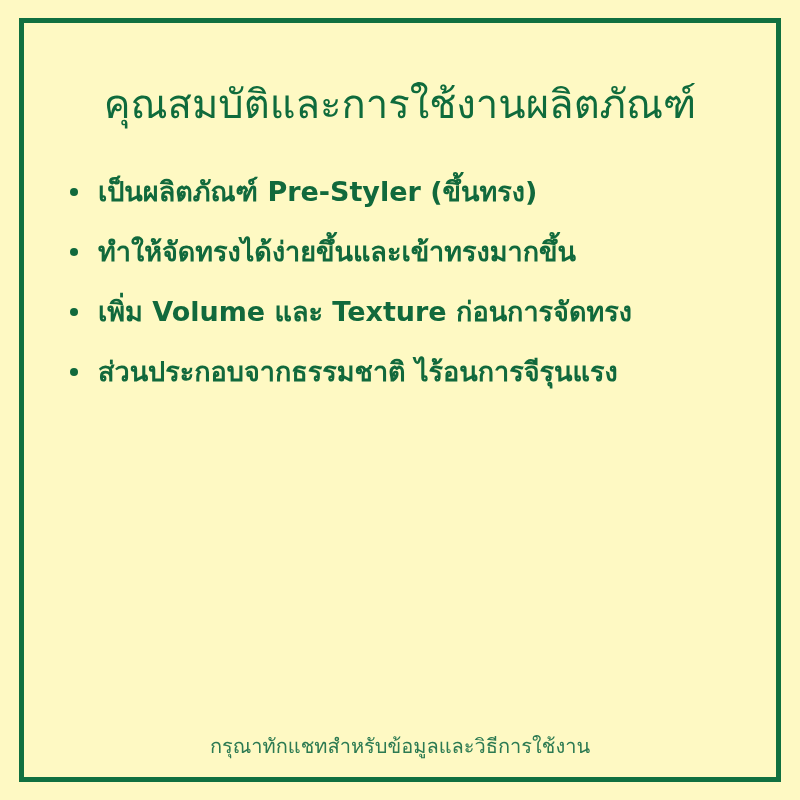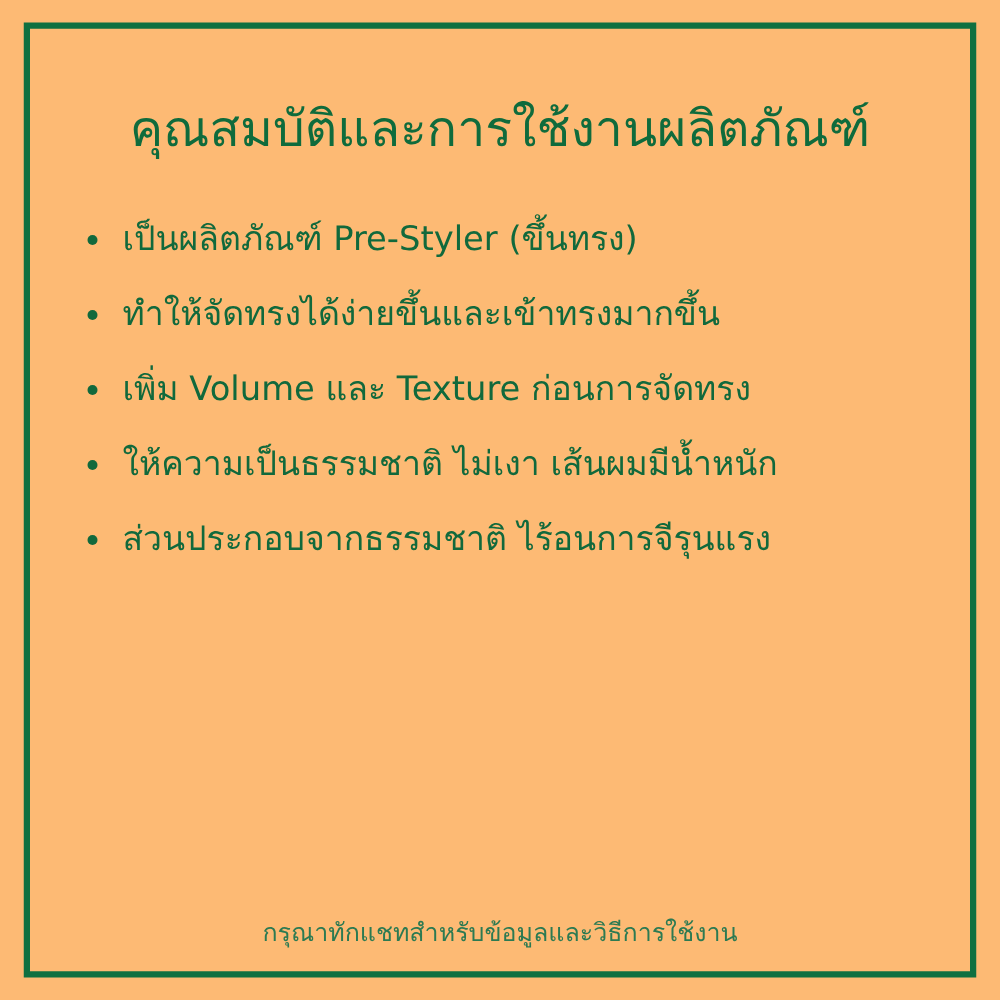--- a/index.html
+++ b/index.html
@@ -12,21 +12,21 @@
     background: #f6eee1;
     font-family: "DejaVu Sans", sans-serif;
     overflow: hidden;
   }
   .card {
     position: absolute;
     left: 0;
     top: 0;
     width: 800px;
     height: 800px;
-    background: #fdba74;
+    background: #fef9c3;
     box-sizing: border-box;
   }
   .frame {
     position: absolute;
     left: 19px;
     top: 18px;
     width: 762px;
     height: 764px;
     border: 5px solid #107040;
     box-sizing: border-box;
@@ -54,20 +54,21 @@
     white-space: nowrap;
   }
   .bullet-list {
     position: absolute;
     left: 66px;
     top: 162px;
     width: 680px;
     margin: 0;
     padding: 0;
     list-style: none;
+    font-weight: bold;
   }
   .bullet-item {
     position: relative;
     padding-left: 32px;
     color: #11693c;
     font-size: 27px;
     line-height: 60px;
     height: 60px;
     white-space: nowrap;
   }
@@ -116,24 +117,20 @@
       <li class="bullet-item">
         <span class="bullet-dot"></span>
         <span class="bullet-text">ทำให้จัดทรงได้ง่ายขึ้นและเข้าทรงมากขึ้น</span>
       </li>
 
       <li class="bullet-item">
         <span class="bullet-dot"></span>
         <span class="bullet-text">เพิ่ม Volume และ Texture ก่อนการจัดทรง</span>
       </li>
 
-      <li class="bullet-item">
-        <span class="bullet-dot"></span>
-        <span class="bullet-text">ให้ความเป็นธรรมชาติ ไม่เงา เส้นผมมีน้ำหนัก</span>
-      </li>
 
       <li class="bullet-item">
         <span class="bullet-dot"></span>
         <span class="bullet-text">ส่วนประกอบจากธรรมชาติ ไร้อนการจีรุนแรง</span>
       </li>
 
     </ul>
 
     <div class="footer">กรุณาทักแชทสำหรับข้อมูลและวิธีการใช้งาน</div>
 

